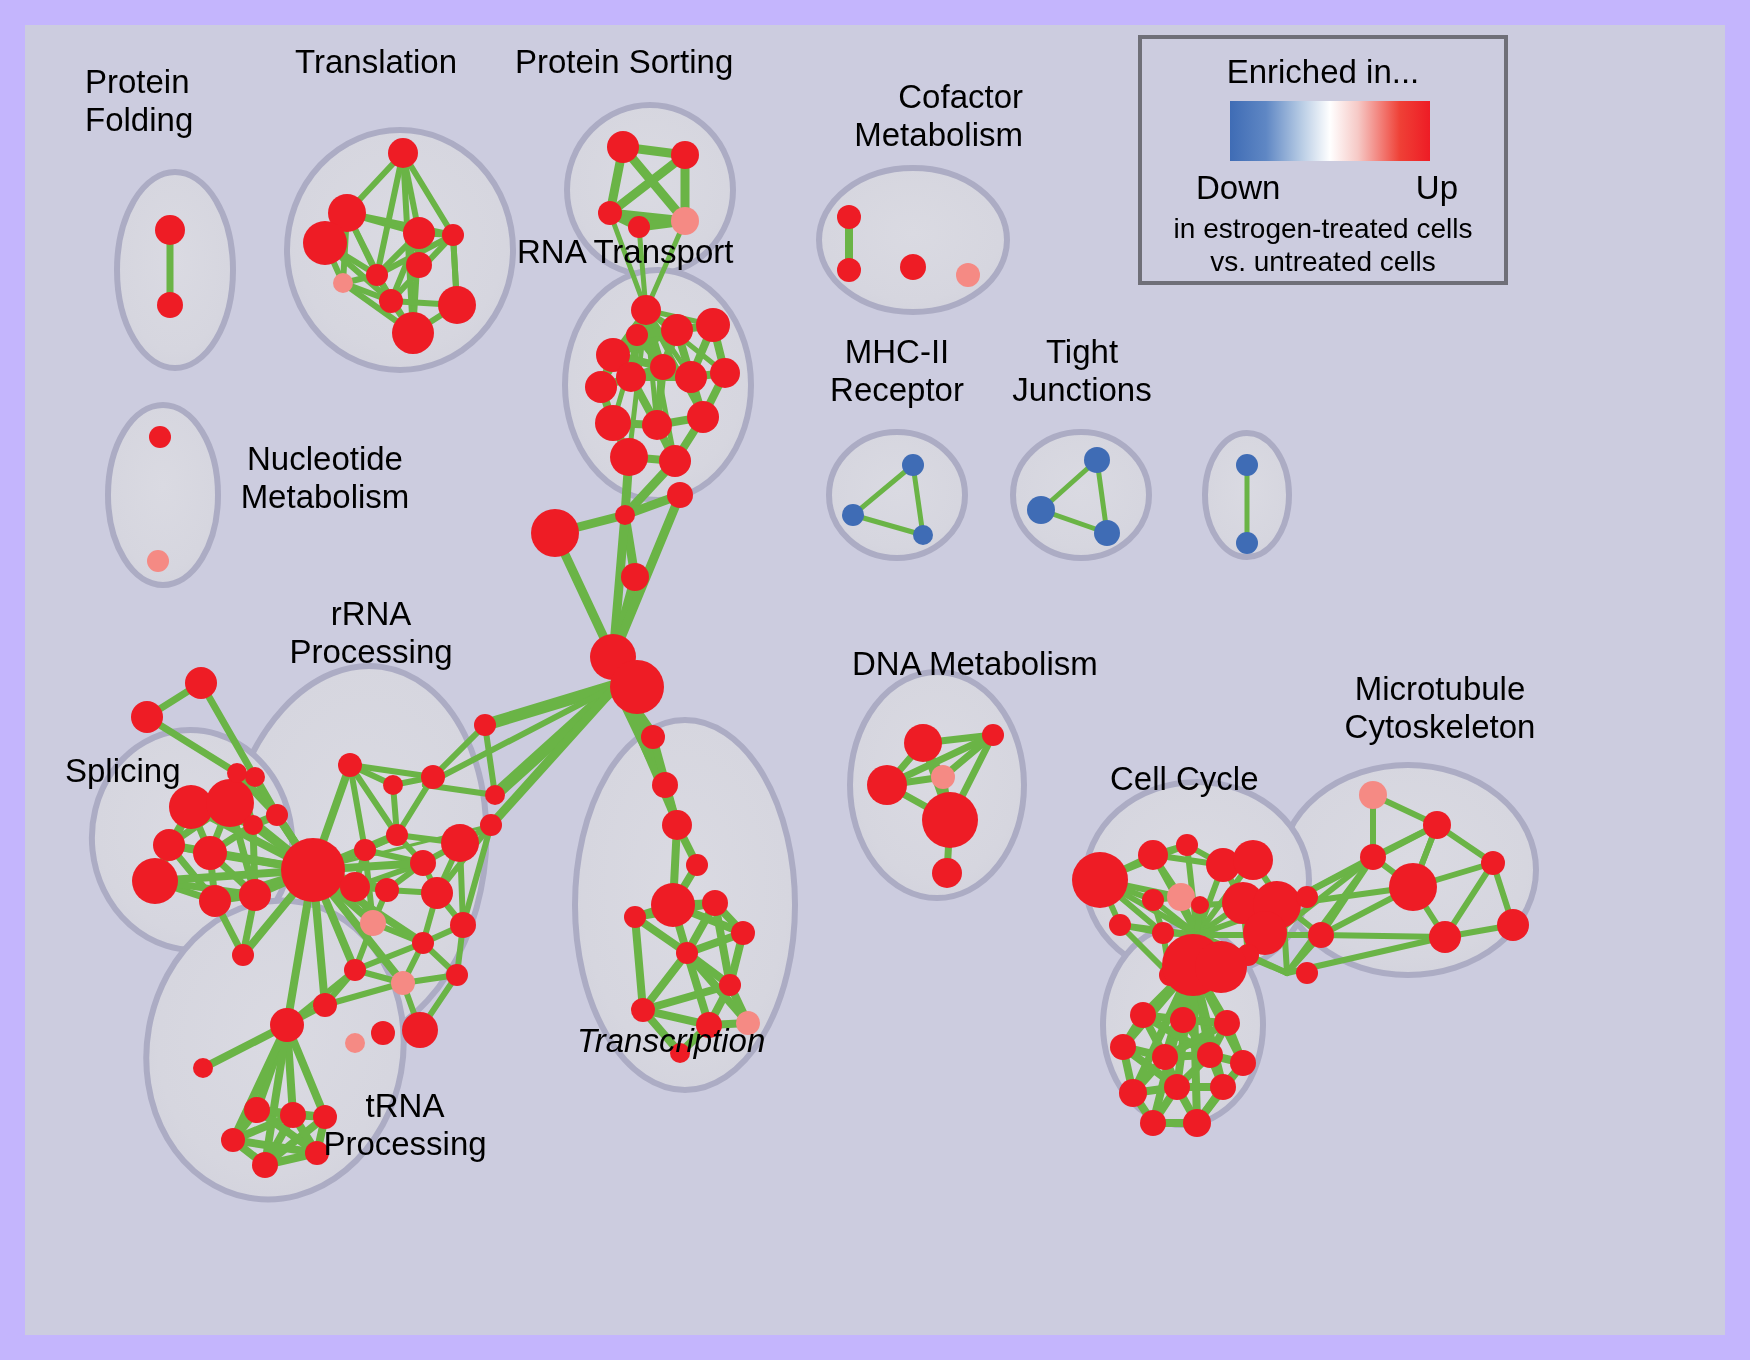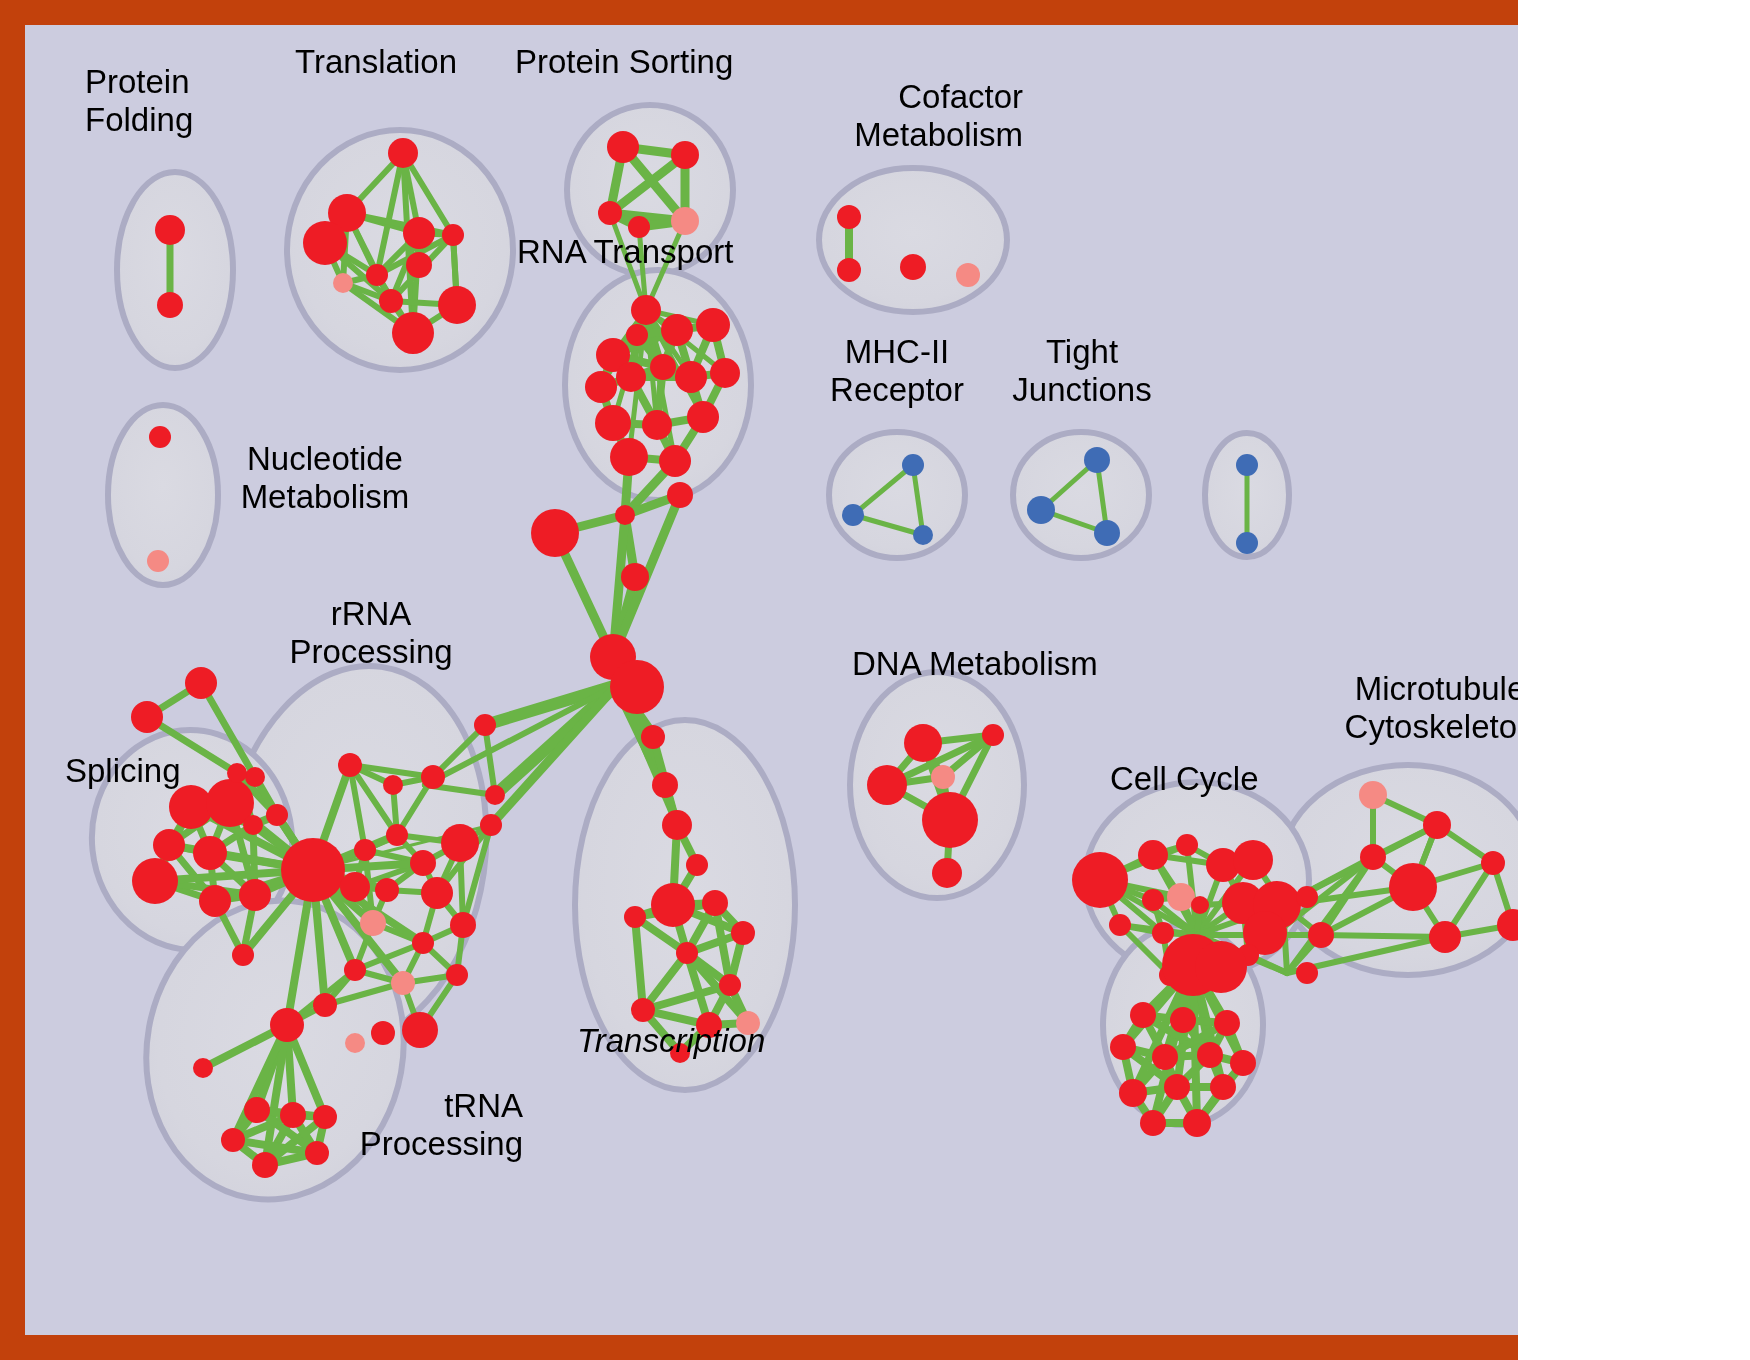--- a/index.html
+++ b/index.html
@@ -1,16 +1,16 @@
 <!DOCTYPE html>
 <html><head>
 <meta charset="utf-8">
 <style>
   html,body{margin:0;padding:0;background:#ffffff;}
-  #page{position:relative;width:1518px;height:1360px;background:#c2410c;
+  #page{position:relative;width:1750px;height:1360px;background:#c4b5fd;
         font-family:"Liberation Sans","DejaVu Sans",sans-serif;overflow:hidden;}
   #canvas{position:absolute;left:25px;top:25px;width:1700px;height:1310px;background:#ccccdf;}
   svg.net{position:absolute;left:0;top:0;width:1700px;height:1310px;}
   .clabel{position:absolute;color:#000;font-size:33px;line-height:38px;white-space:pre;font-weight:400;}
   .ta-c{text-align:center;}
   #legend{position:absolute;left:1113px;top:10px;width:370px;height:250px;
           background:#ccccdf;border:4px solid #6f6f78;box-sizing:border-box;}
   #legend .ltitle{position:absolute;left:0;top:14px;width:100%;text-align:center;font-size:33px;color:#000;}
   #legend .bar{position:absolute;left:88px;top:62px;width:200px;height:60px;
        background:linear-gradient(to right,#3f6cb5 0%,#5f87c4 18%,#b9cde5 36%,#ffffff 50%,#f6c9c6 64%,#ef4036 85%,#ee1c25 100%);}
@@ -675,21 +675,29 @@
     <div class="clabel" style="left:60px;top:38px;">Protein<br>Folding</div>
     <div class="clabel" style="left:270px;top:18px;">Translation</div>
     <div class="clabel" style="left:490px;top:18px;">Protein Sorting</div>
     <div class="clabel ta-c" style="left:778px;top:53px;width:220px;text-align:right;">Cofactor<br>Metabolism</div>
     <div class="clabel" style="left:492px;top:208px;">RNA Transport</div>
     <div class="clabel ta-c" style="left:185px;top:415px;width:230px;">Nucleotide<br>Metabolism</div>
     <div class="clabel ta-c" style="left:772px;top:308px;width:200px;">MHC-II<br>Receptor</div>
     <div class="clabel ta-c" style="left:962px;top:308px;width:190px;">Tight<br>Junctions</div>
     <div class="clabel ta-c" style="left:236px;top:570px;width:220px;">rRNA<br>Processing</div>
     <div class="clabel" style="left:40px;top:727px;">Splicing</div>
-    <div class="clabel ta-c" style="left:278px;top:1062px;width:220px;text-align:right;">tRNA<br>Processing</div>
+    <div class="clabel ta-c" style="left:270px;top:1062px;width:220px;">tRNA<br>Processing</div>
     <div class="clabel" style="left:552px;top:997px;font-style:italic;">Transcription</div>
     <div class="clabel" style="left:790px;top:620px;margin-left:37px;">DNA Metabolism</div>
     <div class="clabel" style="left:1085px;top:735px;">Cell Cycle</div>
     <div class="clabel ta-c" style="left:1270px;top:645px;width:290px;">Microtubule<br>Cytoskeleton</div>
 
+    <div id="legend">
+      <div class="ltitle">Enriched in...</div>
+      <div class="bar"></div>
+      <div class="down">Down</div>
+      <div class="up">Up</div>
+      <div class="sub1">in estrogen-treated cells</div>
+      <div class="sub2">vs. untreated cells</div>
+    </div>
 
   </div>
 </div>
 
 </body></html>

